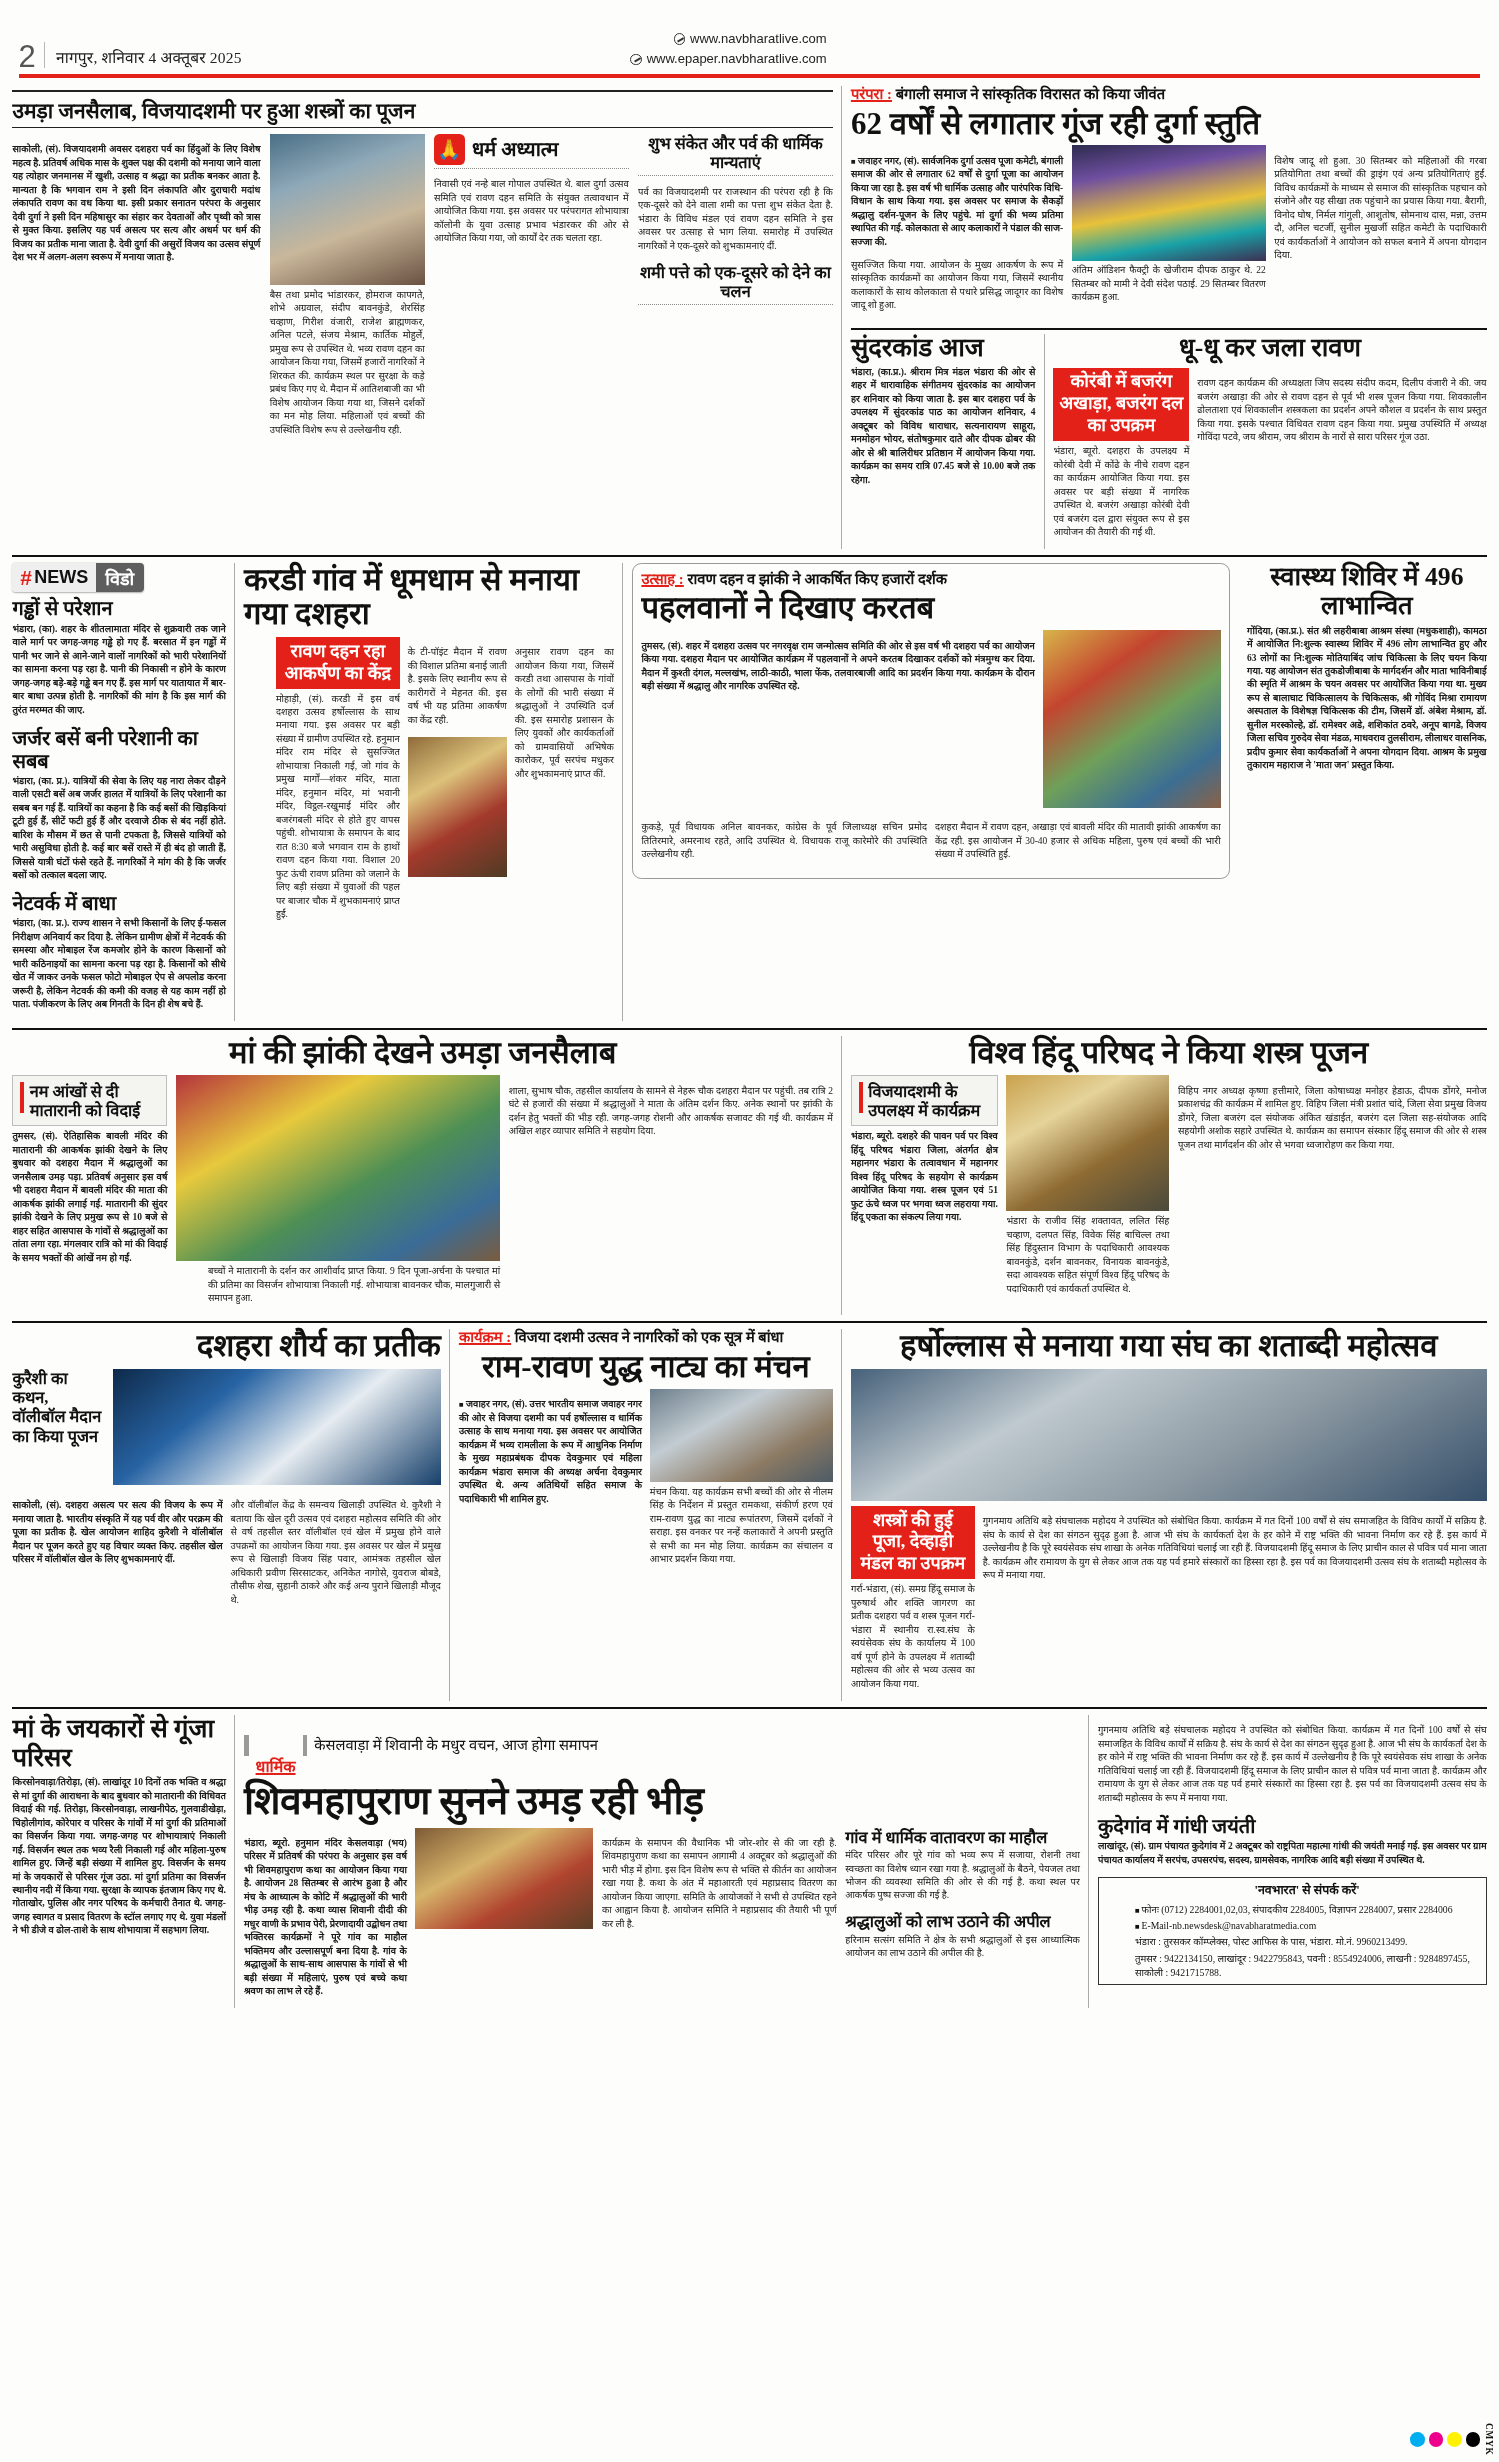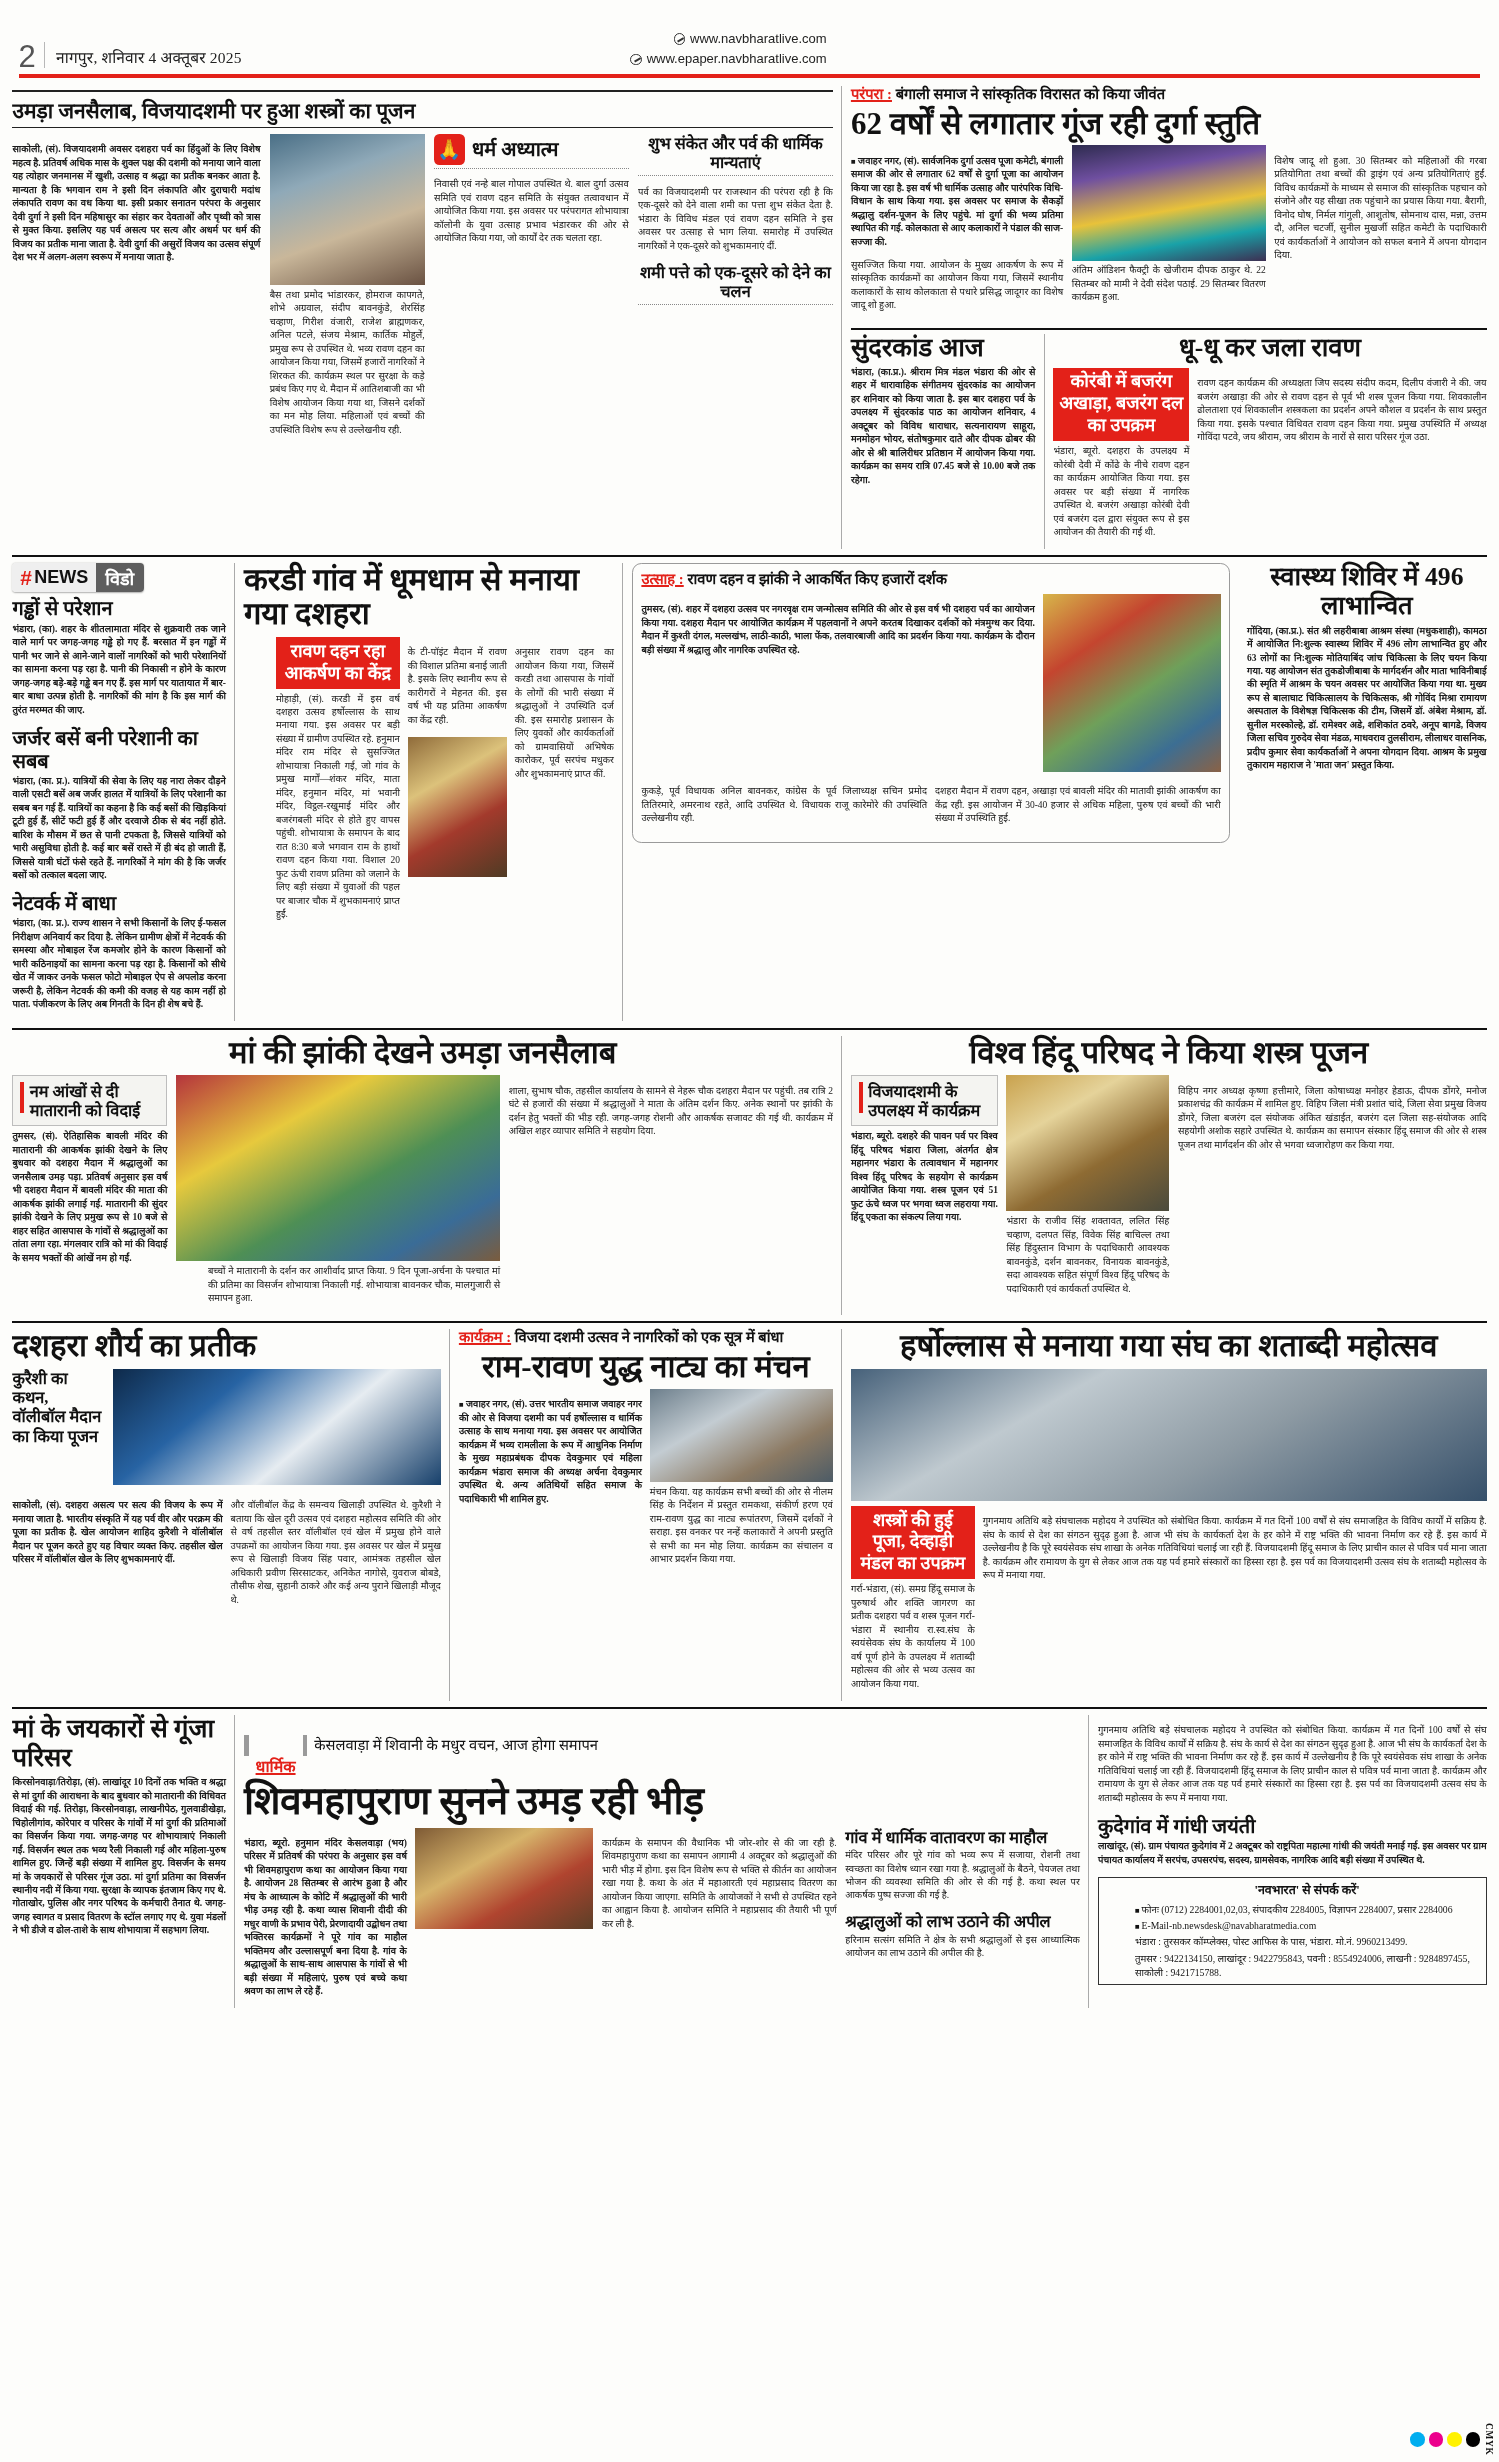--- a/index.html
+++ b/index.html
@@ -226,20 +226,21 @@
         </div>
       </div>
     </div>
 
     <div style="flex:1;" class="pad-l pad-r">
       <div class="box-round">
         <div class="kicker">
           <span class="tag">उत्साह :</span>
           <span>रावण दहन व झांकी ने आकर्षित किए हजारों दर्शक</span>
         </div>
+        <h2 class="hdg-lg" style="margin-top:2.3px;">पहलवानों ने दिखाए करतब</h2>
         <div style="display:flex;gap:7.8px;margin-top:4.7px;">
           <div style="flex:1;">
             <p class="body-txt dateline">तुमसर, (सं). शहर में दशहरा उत्सव पर नगरवृक्ष राम जन्मोत्सव समिति की ओर से इस वर्ष भी दशहरा पर्व का आयोजन किया गया. दशहरा मैदान पर आयोजित कार्यक्रम में पहलवानों ने अपने करतब दिखाकर दर्शकों को मंत्रमुग्ध कर दिया. मैदान में कुश्ती दंगल, मल्लखंभ, लाठी-काठी, भाला फेंक, तलवारबाजी आदि का प्रदर्शन किया गया. कार्यक्रम के दौरान बड़ी संख्या में श्रद्धालु और नागरिक उपस्थित रहे.</p>
           </div>
           <div style="flex:0 0 178px;">
             <div class="photo mela" style="height:178px;"></div>
           </div>
         </div>
         <div style="display:flex;gap:7.8px;margin-top:3.9px;">
           <div style="flex:1;">
@@ -301,21 +302,21 @@
         <div style="flex:1;">
           <p class="body-txt">विहिप नगर अध्यक्ष कृष्णा हत्तीमारे, जिला कोषाध्यक्ष मनोहर हेडाऊ, दीपक डोंगरे, मनोज प्रकाशचंद्र की कार्यक्रम में शामिल हुए. विहिप जिला मंत्री प्रशांत चांदे, जिला सेवा प्रमुख विजय डोंगरे, जिला बजरंग दल संयोजक अंकित खंडाईत, बजरंग दल जिला सह-संयोजक आदि सहयोगी अशोक सहारे उपस्थित थे. कार्यक्रम का समापन संस्कार हिंदू समाज की ओर से शस्त्र पूजन तथा मार्गदर्शन की ओर से भगवा ध्वजारोहण कर किया गया.</p>
         </div>
       </div>
     </div>
   </div>
 
   <div class="grid rule-top" style="margin-top:6.2px;padding-top:6.2px;">
 
     <div style="flex:0 0 438px;" class="vrule pad-r">
-      <h2 class="hdg-lg" style="text-align:left;">दशहरा शौर्य का प्रतीक</h2>
+      <h2 class="hdg-lg" style="text-align:right;">दशहरा शौर्य का प्रतीक</h2>
       <div style="display:flex;gap:7.8px;margin-top:5.4px;">
         <div style="flex:0 0 93px;">
           <h4 class="hdg-xs">कुरैशी का कथन, वॉलीबॉल मैदान का किया पूजन</h4>
         </div>
         <div style="flex:1;">
           <div class="photo sport" style="height:116px;"></div>
         </div>
       </div>
       <div style="display:flex;gap:7.8px;margin-top:4.7px;">
         <div style="flex:1;">

